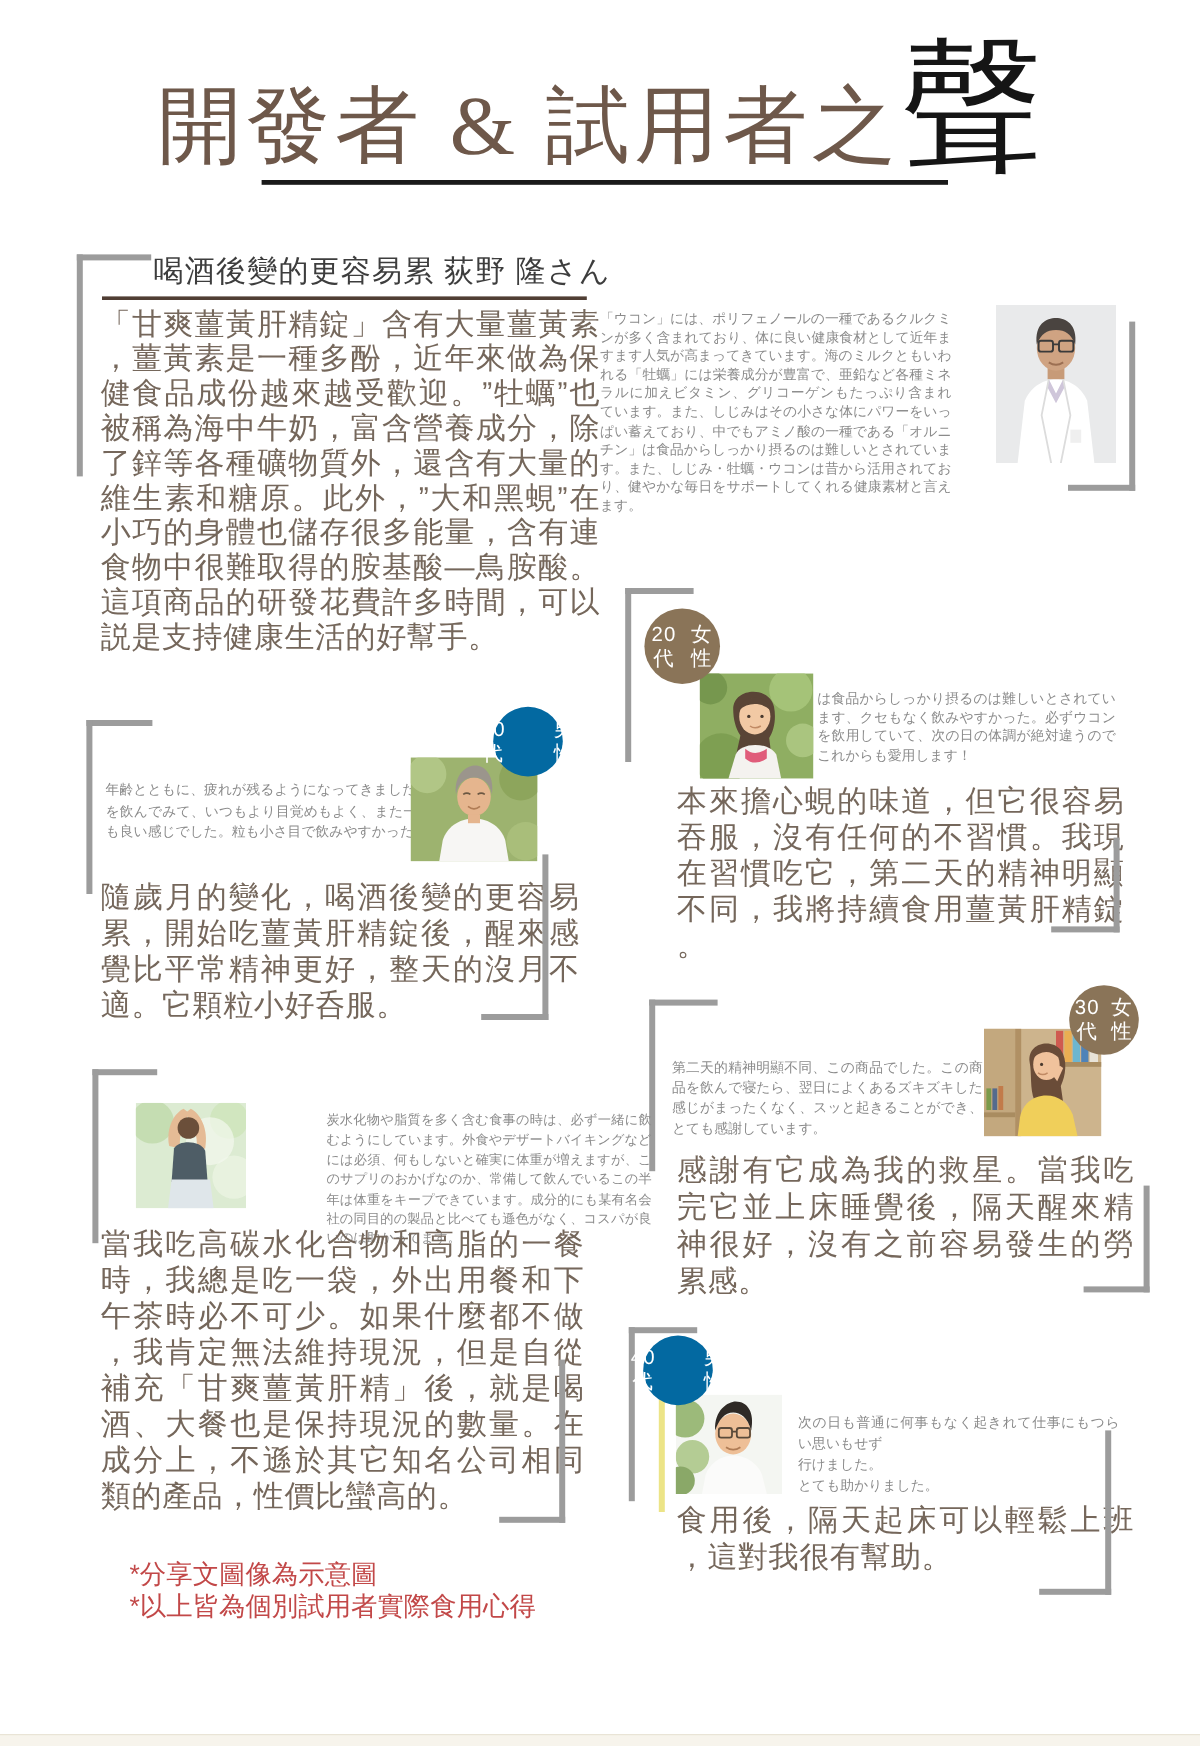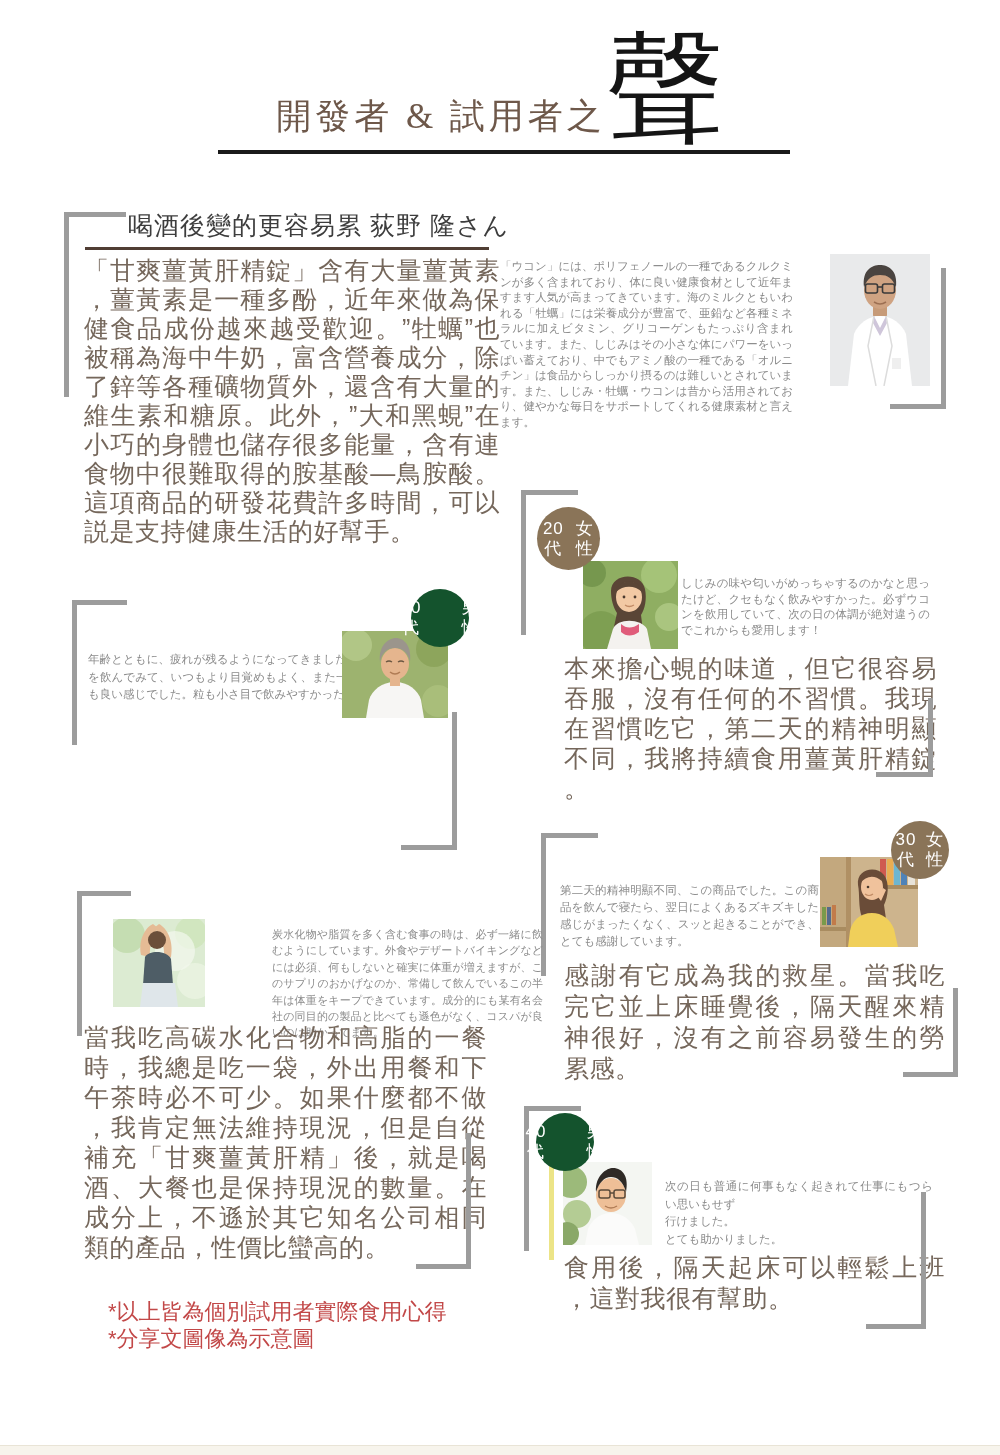--- a/index.html
+++ b/index.html
@@ -7,34 +7,34 @@
   .canvas {
     position:relative; width:1000px; height:1455px; margin:0 auto;
     background:#ffffff; overflow:hidden;
     font-family:"Liberation Sans","DejaVu Sans",sans-serif;
   }
   .abs { position:absolute; }
   .serif { font-family:"Liberation Serif","DejaVu Serif",serif; }
 
   
   .title-wrap { position:absolute; top:30px; left:0; width:100%; text-align:center; white-space:nowrap; }
-  .title-small { font-size:35px; color:#6e584a; letter-spacing:4px; vertical-align:baseline; }
+  .title-small { font-size:70px; color:#6e584a; letter-spacing:4px; vertical-align:baseline; }
   .title-big   { font-size:118px; color:#151515; letter-spacing:0; vertical-align:baseline; line-height:1; }
   .title-line  { position:absolute; top:150px; left:218px; width:572px; height:4px; background:#1a1a1a; }
 
   
   .bracket-tl { border-top:5px solid #9c9c9c; border-left:5px solid #9c9c9c; }
   .bracket-br { border-bottom:5px solid #9c9c9c; border-right:5px solid #9c9c9c; }
   .badge {
     border-radius:50%; color:#fff; display:flex; flex-direction:row;
     align-items:center; justify-content:center; text-align:center;
     font-size:17px; line-height:1.15; letter-spacing:1px; z-index:3;
   }
   .badge-brown { background:#8a7458; }
-  .badge-dark  { background:#14532d;gap:40px; }
+  .badge-dark  { background:#0369a1;gap:40px; }
   .zh {
     color:#75675b; font-size:25px; line-height:29px; text-align:justify;
     word-break:break-all; line-break:anywhere; letter-spacing:0.5px;
   }
   .ja {
     color:#8b8b8b; font-size:11.5px; line-height:15.6px; text-align:justify;
     word-break:break-all; line-break:anywhere;
   }
   .photo { overflow:hidden; z-index:2; }
   .photo svg { display:block; width:100%; height:100%; }
@@ -139,21 +139,21 @@
       <path d="M28 30 C28 12 58 10 62 28 C64 38 62 48 58 54 L60 70 L30 70 L34 52 C30 46 28 38 28 30" fill="#5a4536"></path>
       <ellipse cx="46" cy="36" rx="13" ry="15" fill="#f2c9a4"></ellipse>
       <path d="M33 31 C33 18 58 16 59 31 C52 24 40 24 33 31" fill="#5a4536"></path>
       <circle cx="41" cy="36" r="1.4" fill="#4a3a2e"></circle>
       <circle cx="52" cy="36" r="1.4" fill="#4a3a2e"></circle>
       <path d="M42 44 Q46 47 51 44" stroke="#c08a64" fill="none" stroke-width="1.3"></path>
       <path d="M30 68 C34 57 58 57 64 68 L68 88 L24 88 Z" fill="#f4f2ef"></path>
       <path d="M38 63 Q46 70 56 63 L56 71 Q46 78 38 71 Z" fill="#e05c7a"></path>
     </svg>
   </div>
-  <div class="abs ja ja20">しじみの味や匂いがめっちゃするのかなと思ったけど、クセもなく飲みやすかった。必ずウコンを飲用していて、次の日の体調が絶対違うのでこれからも愛用します！</div>
+  <div class="abs ja ja20">は食品からしっかり摂るのは難しいとされています、クセもなく飲みやすかった。必ずウコンを飲用していて、次の日の体調が絶対違うのでこれからも愛用します！</div>
   <div class="abs zh zh20">本來擔心蜆的味道，但它很容易吞服，沒有任何的不習慣。我現在習慣吃它，第二天的精神明顯不同，我將持續食用薑黃肝精錠。</div>
   <div class="abs bracket-br b2br"></div>
 
   <div class="abs bracket-tl b3tl"></div>
   <div class="abs badge badge-dark badge50">
     <span>50代</span>
     <span>男性</span>
   </div>
   <div class="abs ja ja50">年齢とともに、疲れが残るようになってきましたが、これを飲んでみて、いつもより目覚めもよく、また一日中体調も良い感じでした。粒も小さ目で飲みやすかったです。</div>
   <div class="abs photo photo50">
@@ -164,20 +164,21 @@
       <circle cx="96" cy="70" r="16" fill="#b0c482" opacity="0.6"></circle>
       <ellipse cx="53" cy="33" rx="14" ry="16" fill="#e5b58e"></ellipse>
       <path d="M38 31 C36 13 48 7 54 7 C62 7 70 15 68 31 C66 21 60 17 53 17 C46 17 40 21 38 31" fill="#9b958c"></path>
       <path d="M44 31 Q47 29 50 31" stroke="#6b5742" fill="none" stroke-width="1.4"></path>
       <path d="M56 31 Q59 29 62 31" stroke="#6b5742" fill="none" stroke-width="1.4"></path>
       <path d="M48 41 Q53 45 58 41" stroke="#b07c55" fill="none" stroke-width="1.4"></path>
       <path d="M53 51 C40 51 30 59 27 69 L24 87 L82 87 L79 69 C76 59 66 51 53 51" fill="#f7f6f4"></path>
       <rect x="48" y="48" width="10" height="7" fill="#e5b58e"></rect>
     </svg>
   </div>
+  <div class="abs zh zh50">隨歲月的變化，喝酒後變的更容易累，開始吃薑黃肝精錠後，醒來感覺比平常精神更好，整天的沒月不適。它顆粒小好呑服。</div>
   <div class="abs bracket-br b3br"></div>
 
   <div class="abs bracket-tl b4tl"></div>
   <div class="abs badge badge-brown badge30">
     <span>30代</span>
     <span>女性</span>
   </div>
   <div class="abs photo photo30">
     <svg viewBox="0 0 98 90" preserveAspectRatio="none">
       <rect width="98" height="90" fill="#cdb48d"></rect>
@@ -246,19 +247,19 @@
       <path d="M48 51 C36 51 28 59 25 67 L22 83 L76 83 L72 67 C69 59 60 51 48 51" fill="#fbfbfa"></path>
     </svg>
   </div>
   <div class="abs ja ja40">次の日も普通に何事もなく起きれて仕事にもつらい思いもせず
 行けました。
 とても助かりました。</div>
   <div class="abs zh zh40">食用後，隔天起床可以輕鬆上班，這對我很有幫助。</div>
   <div class="abs bracket-br b6br"></div>
 
   <div class="abs notes">
+    <div>*分享文圖像為示意圖</div>
     <div>*以上皆為個別試用者實際食用心得</div>
-    <div>*分享文圖像為示意圖</div>
   </div>
 
   <div class="abs bottom-strip"></div>
 
 </div>
 
 </body></html>

